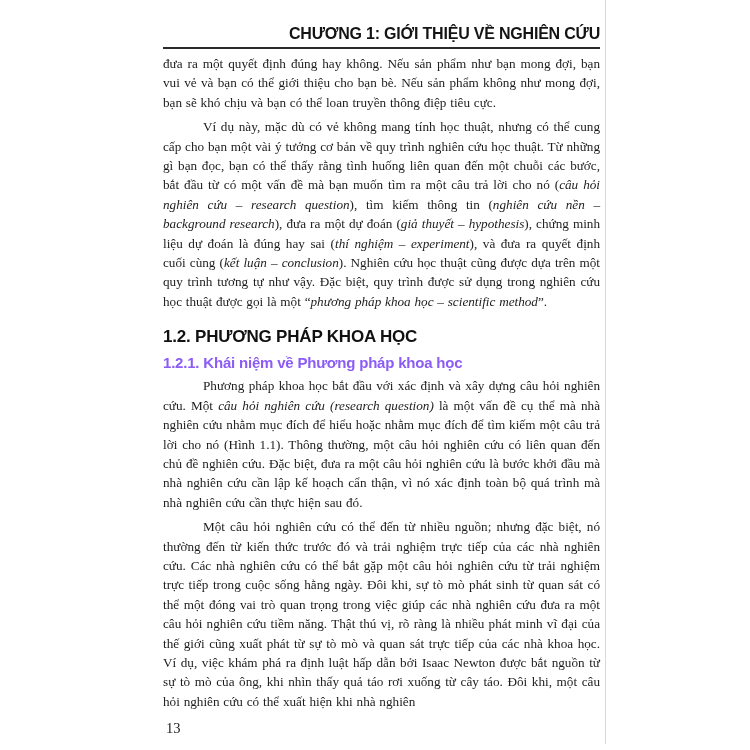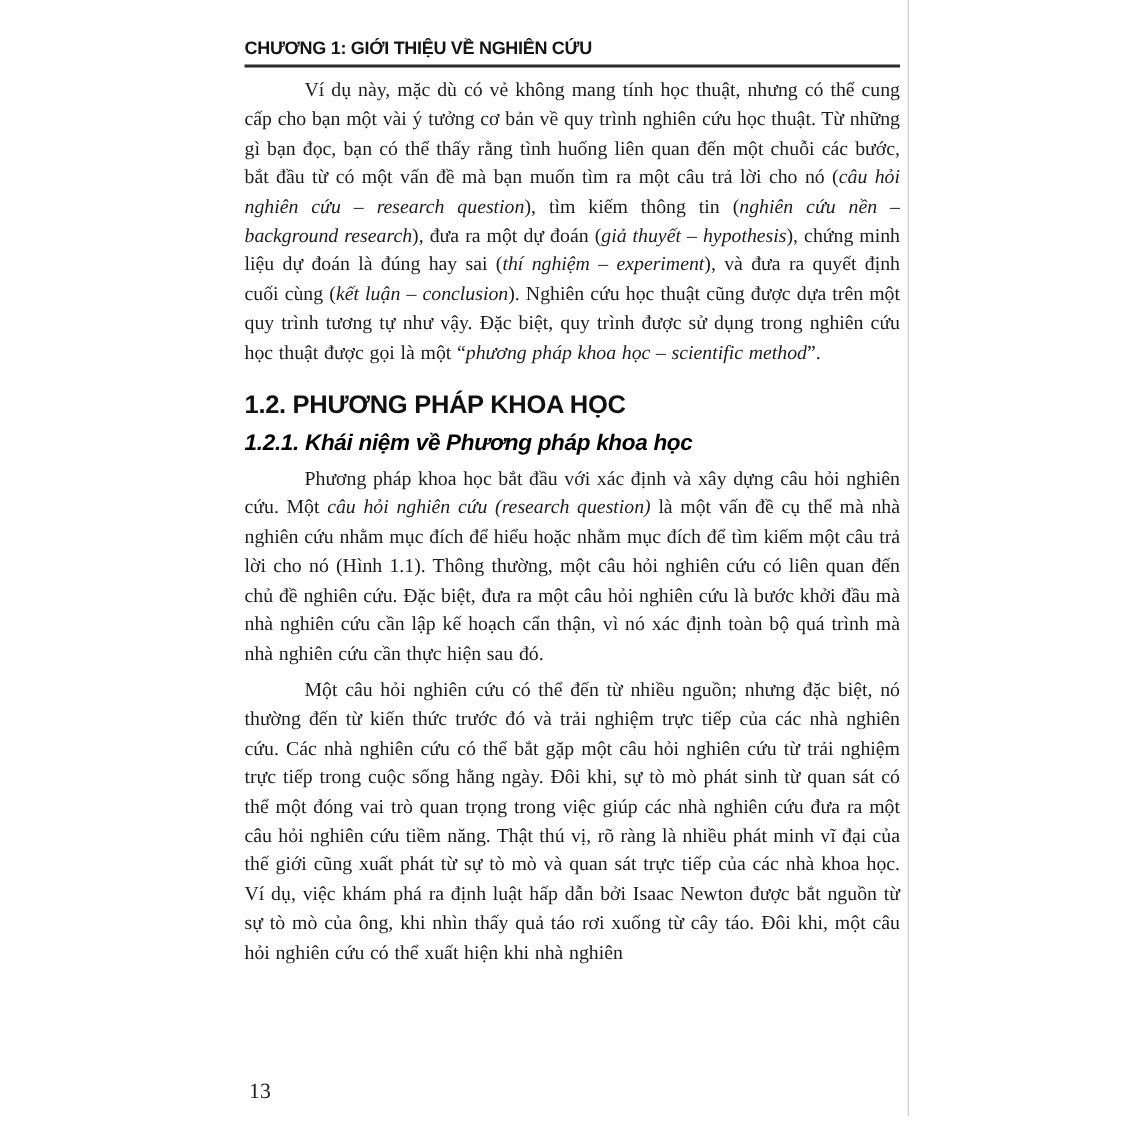--- a/index.html
+++ b/index.html
@@ -25,24 +25,24 @@
     background: #d8d8d8;
   }
   .content {
     position: absolute;
     left: 163px;
     top: 0;
     width: 437px;
   }
   .running-header {
     margin-top: 25px;
-    text-align: left;
+    text-align: right;
     font-family: "Liberation Sans", sans-serif;
     font-weight: bold;
-    font-size: 12px;
+    font-size: 16px;
     letter-spacing: -0.2px;
     color: #141414;
   }
   .header-rule {
     height: 0;
     border-top: 2px solid #2a2a2a;
     margin-top: 4px;
   }
   p.body-para {
     margin: 5px 0 0 0;
@@ -64,23 +64,22 @@
     font-size: 17px;
     margin: 16px 0 0 0;
     color: #111111;
     letter-spacing: -0.2px;
   }
   .subsection-heading {
     font-family: "Liberation Sans", sans-serif;
     font-weight: bold;
     font-size: 15px;
     margin: 7px 0 0 0;
-    color: #000000;
+    color: #8b5cf6;
     letter-spacing: -0.2px;
-    font-style: italic;
   }
   .page-number {
     position: absolute;
     left: 166px;
     top: 720px;
     font-size: 14.5px;
     color: #1c1c1c;
   }
 </style>
 </head>
@@ -89,20 +88,21 @@
 <div class="page">
 
   <div class="scan-edge"></div>
 
   <div class="content">
 
     <div class="running-header">CHƯƠNG 1: GIỚI THIỆU VỀ NGHIÊN CỨU</div>
 
     <div class="header-rule"></div>
 
+    <p class="body-para no-indent"><span>đưa ra một quyết định đúng hay không. Nếu sản phẩm như bạn mong đợi, bạn vui vẻ và bạn có thể giới thiệu cho bạn bè. Nếu sản phẩm không như mong đợi, bạn sẽ khó chịu và bạn có thể loan truyền thông điệp tiêu cực.</span></p>
 
     <p class="body-para"><span>Ví dụ này, mặc dù có vẻ không mang tính học thuật, nhưng có thể cung cấp cho bạn một vài ý tưởng cơ bản về quy trình nghiên cứu học thuật. Từ những gì bạn đọc, bạn có thể thấy rằng tình huống liên quan đến một chuỗi các bước, bắt đầu từ có một vấn đề mà bạn muốn tìm ra một câu trả lời cho nó (</span><span class="it">câu hỏi nghiên cứu – research question</span><span>), tìm kiếm thông tin (</span><span class="it">nghiên cứu nền – background research</span><span>), đưa ra một dự đoán (</span><span class="it">giả thuyết – hypothesis</span><span>), chứng minh liệu dự đoán là đúng hay sai (</span><span class="it">thí nghiệm – experiment</span><span>), và đưa ra quyết định cuối cùng (</span><span class="it">kết luận – conclusion</span><span>). Nghiên cứu học thuật cũng được dựa trên một quy trình tương tự như vậy. Đặc biệt, quy trình được sử dụng trong nghiên cứu học thuật được gọi là một “</span><span class="it">phương pháp khoa học – scientific method</span><span>”.</span></p>
 
     <h2 class="section-heading">1.2. PHƯƠNG PHÁP KHOA HỌC</h2>
 
     <h3 class="subsection-heading">1.2.1. Khái niệm về Phương pháp khoa học</h3>
 
     <p class="body-para"><span>Phương pháp khoa học bắt đầu với xác định và xây dựng câu hỏi nghiên cứu. Một </span><span class="it">câu hỏi nghiên cứu (research question)</span><span> là một vấn đề cụ thể mà nhà nghiên cứu nhằm mục đích để hiểu hoặc nhằm mục đích để tìm kiếm một câu trả lời cho nó (Hình 1.1). Thông thường, một câu hỏi nghiên cứu có liên quan đến chủ đề nghiên cứu. Đặc biệt, đưa ra một câu hỏi nghiên cứu là bước khởi đầu mà nhà nghiên cứu cần lập kế hoạch cẩn thận, vì nó xác định toàn bộ quá trình mà nhà nghiên cứu cần thực hiện sau đó.</span></p>
 
     <p class="body-para"><span>Một câu hỏi nghiên cứu có thể đến từ nhiều nguồn; nhưng đặc biệt, nó thường đến từ kiến thức trước đó và trải nghiệm trực tiếp của các nhà nghiên cứu. Các nhà nghiên cứu có thể bắt gặp một câu hỏi nghiên cứu từ trải nghiệm trực tiếp trong cuộc sống hằng ngày. Đôi khi, sự tò mò phát sinh từ quan sát có thể một đóng vai trò quan trọng trong việc giúp các nhà nghiên cứu đưa ra một câu hỏi nghiên cứu tiềm năng. Thật thú vị, rõ ràng là nhiều phát minh vĩ đại của thế giới cũng xuất phát từ sự tò mò và quan sát trực tiếp của các nhà khoa học. Ví dụ, việc khám phá ra định luật hấp dẫn bởi Isaac Newton được bắt nguồn từ sự tò mò của ông, khi nhìn thấy quả táo rơi xuống từ cây táo. Đôi khi, một câu hỏi nghiên cứu có thể xuất hiện khi nhà nghiên</span></p>

